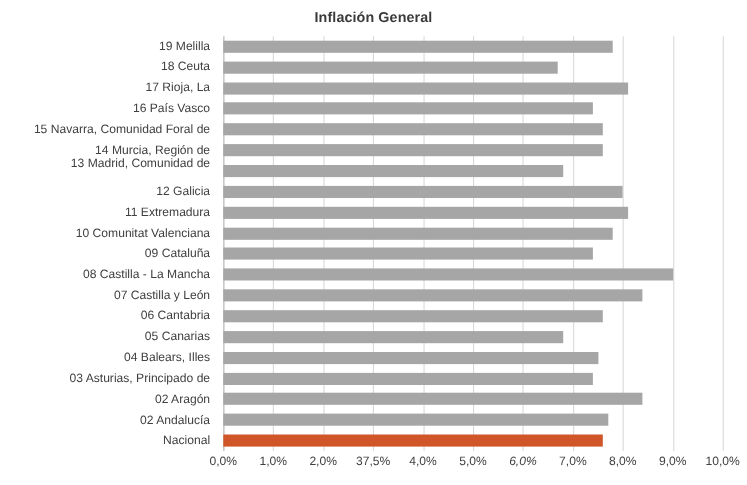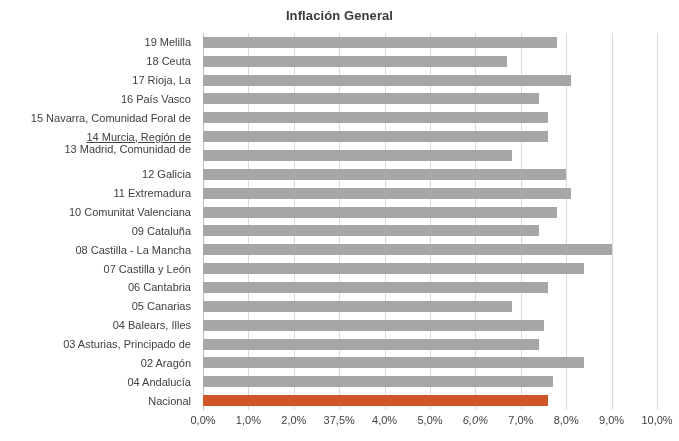--- a/index.html
+++ b/index.html
@@ -112,34 +112,34 @@
 <div id="chart-root">
 
   <div id="chart-title">Inflación General</div>
 
   <div id="y-labels">
       <div class="y-label" style="top: 3.425px;">19 Melilla</div>
       <div class="y-label" style="top: 22.275px; text-align: center;">18 Ceuta</div>
       <div class="y-label" style="top: 41.125px;">17 Rioja, La</div>
       <div class="y-label" style="top: 59.975px;">16 País Vasco</div>
       <div class="y-label" style="top: 78.825px;">15 Navarra, Comunidad Foral de</div>
-      <div class="y-label" style="top: 97.675px; text-decoration: underline;">14 Murcia, Región de</div>
+      <div class="y-label" style="top: 97.675px;">14 Murcia, Región de</div>
       <div class="y-label" style="top: 110px;">13 Madrid, Comunidad de</div>
       <div class="y-label" style="top: 135.375px;">12 Galicia</div>
       <div class="y-label" style="top: 154.225px;">11 Extremadura</div>
       <div class="y-label" style="top: 173.075px;">10 Comunitat Valenciana</div>
       <div class="y-label" style="top: 191.925px; padding-left: 40px;">09 Cataluña</div>
       <div class="y-label" style="top: 210.775px;">08 Castilla - La Mancha</div>
       <div class="y-label" style="top: 229.625px;">07 Castilla y León</div>
       <div class="y-label" style="top: 248.475px;">06 Cantabria</div>
       <div class="y-label" style="top: 267.325px;">05 Canarias</div>
       <div class="y-label" style="top: 286.175px;">04 Balears, Illes</div>
       <div class="y-label" style="top: 305.025px;">03 Asturias, Principado de</div>
       <div class="y-label" style="top: 323.875px;">02 Aragón</div>
-      <div class="y-label" style="top: 342.725px;">04 Andalucía</div>
+      <div class="y-label" style="top: 342.725px;">02 Andalucía</div>
       <div class="y-label" style="top: 361.575px;">Nacional</div>
     </div>
 
   <div id="plot-area">
     <div id="gridlines">
         <div class="gridline" style="left: 0px;"></div>
         <div class="gridline" style="left: 45.4px;"></div>
         <div class="gridline" style="left: 90.8px;"></div>
         <div class="gridline" style="left: 136.2px;"></div>
         <div class="gridline" style="left: 181.6px;"></div>

